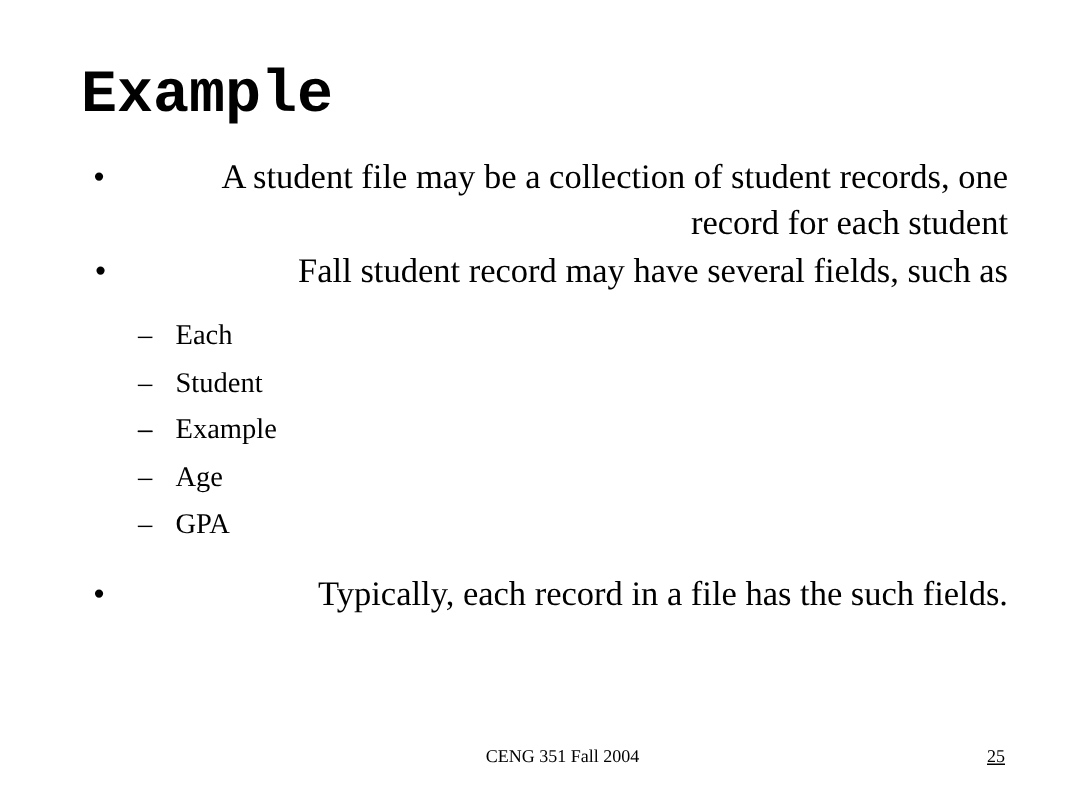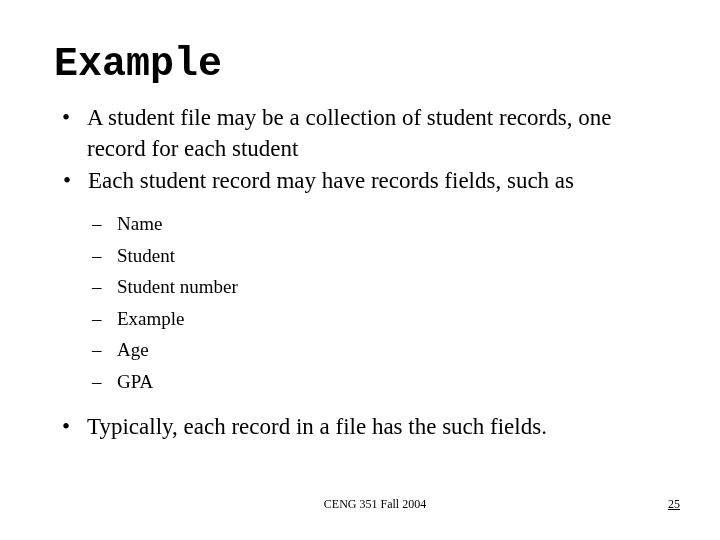--- a/index.html
+++ b/index.html
@@ -58,20 +58,21 @@
   }
   li.bullet1 > .marker {
     position: absolute;
     left: 14px;
     top: 0;
     font-size: 23px;
     line-height: 31px;
   }
   li.bullet1 > .btext {
     display: block;
+    text-align: right;
   }
 
   
   li.bullet1.wide {
     padding-left: 40px;
   }
   li.bullet1.wide > .marker {
     left: 15px;
   }
 
@@ -110,21 +111,21 @@
     text-align: center;
     font-size: 12px;
     line-height: 16px;
     margin-left: 30px;
   }
   .footer-center .fnote {
     display: inline-block;
   }
   .footer-page {
     position: absolute;
-    right: 40px;
+    right: 50px;
     top: 496px;
     font-size: 12px;
     line-height: 16px;
     text-align: left;
     text-decoration: underline;
   }
 </style>
 </head>
 <body>
 
@@ -136,40 +137,39 @@
 
     <ul class="level1">
 
       <li class="bullet1">
         <span class="marker">•</span>
         <span class="btext">A student file may be a collection of student records, one record for each student</span>
       </li>
 
       <li class="bullet1 wide">
         <span class="marker">•</span>
-        <span class="btext">Each student record may have records fields, such as</span>
+        <span class="btext">Fall student record may have several fields, such as</span>
       </li>
 
     </ul>
 
     <ul class="level2">
 
       <li class="bullet2">
         <span class="marker2">–</span>
-        <span>Name</span>
+        <span>Each</span>
       </li>
 
       <li class="bullet2">
         <span class="marker2">–</span>
         <span>Student</span>
       </li>
 
       <li class="bullet2">
         <span class="marker2">–</span>
-        <span>Student number</span>
       </li>
 
       <li class="bullet2">
         <span class="marker2">–</span>
         <span>Example</span>
       </li>
 
       <li class="bullet2">
         <span class="marker2">–</span>
         <span>Age</span>

